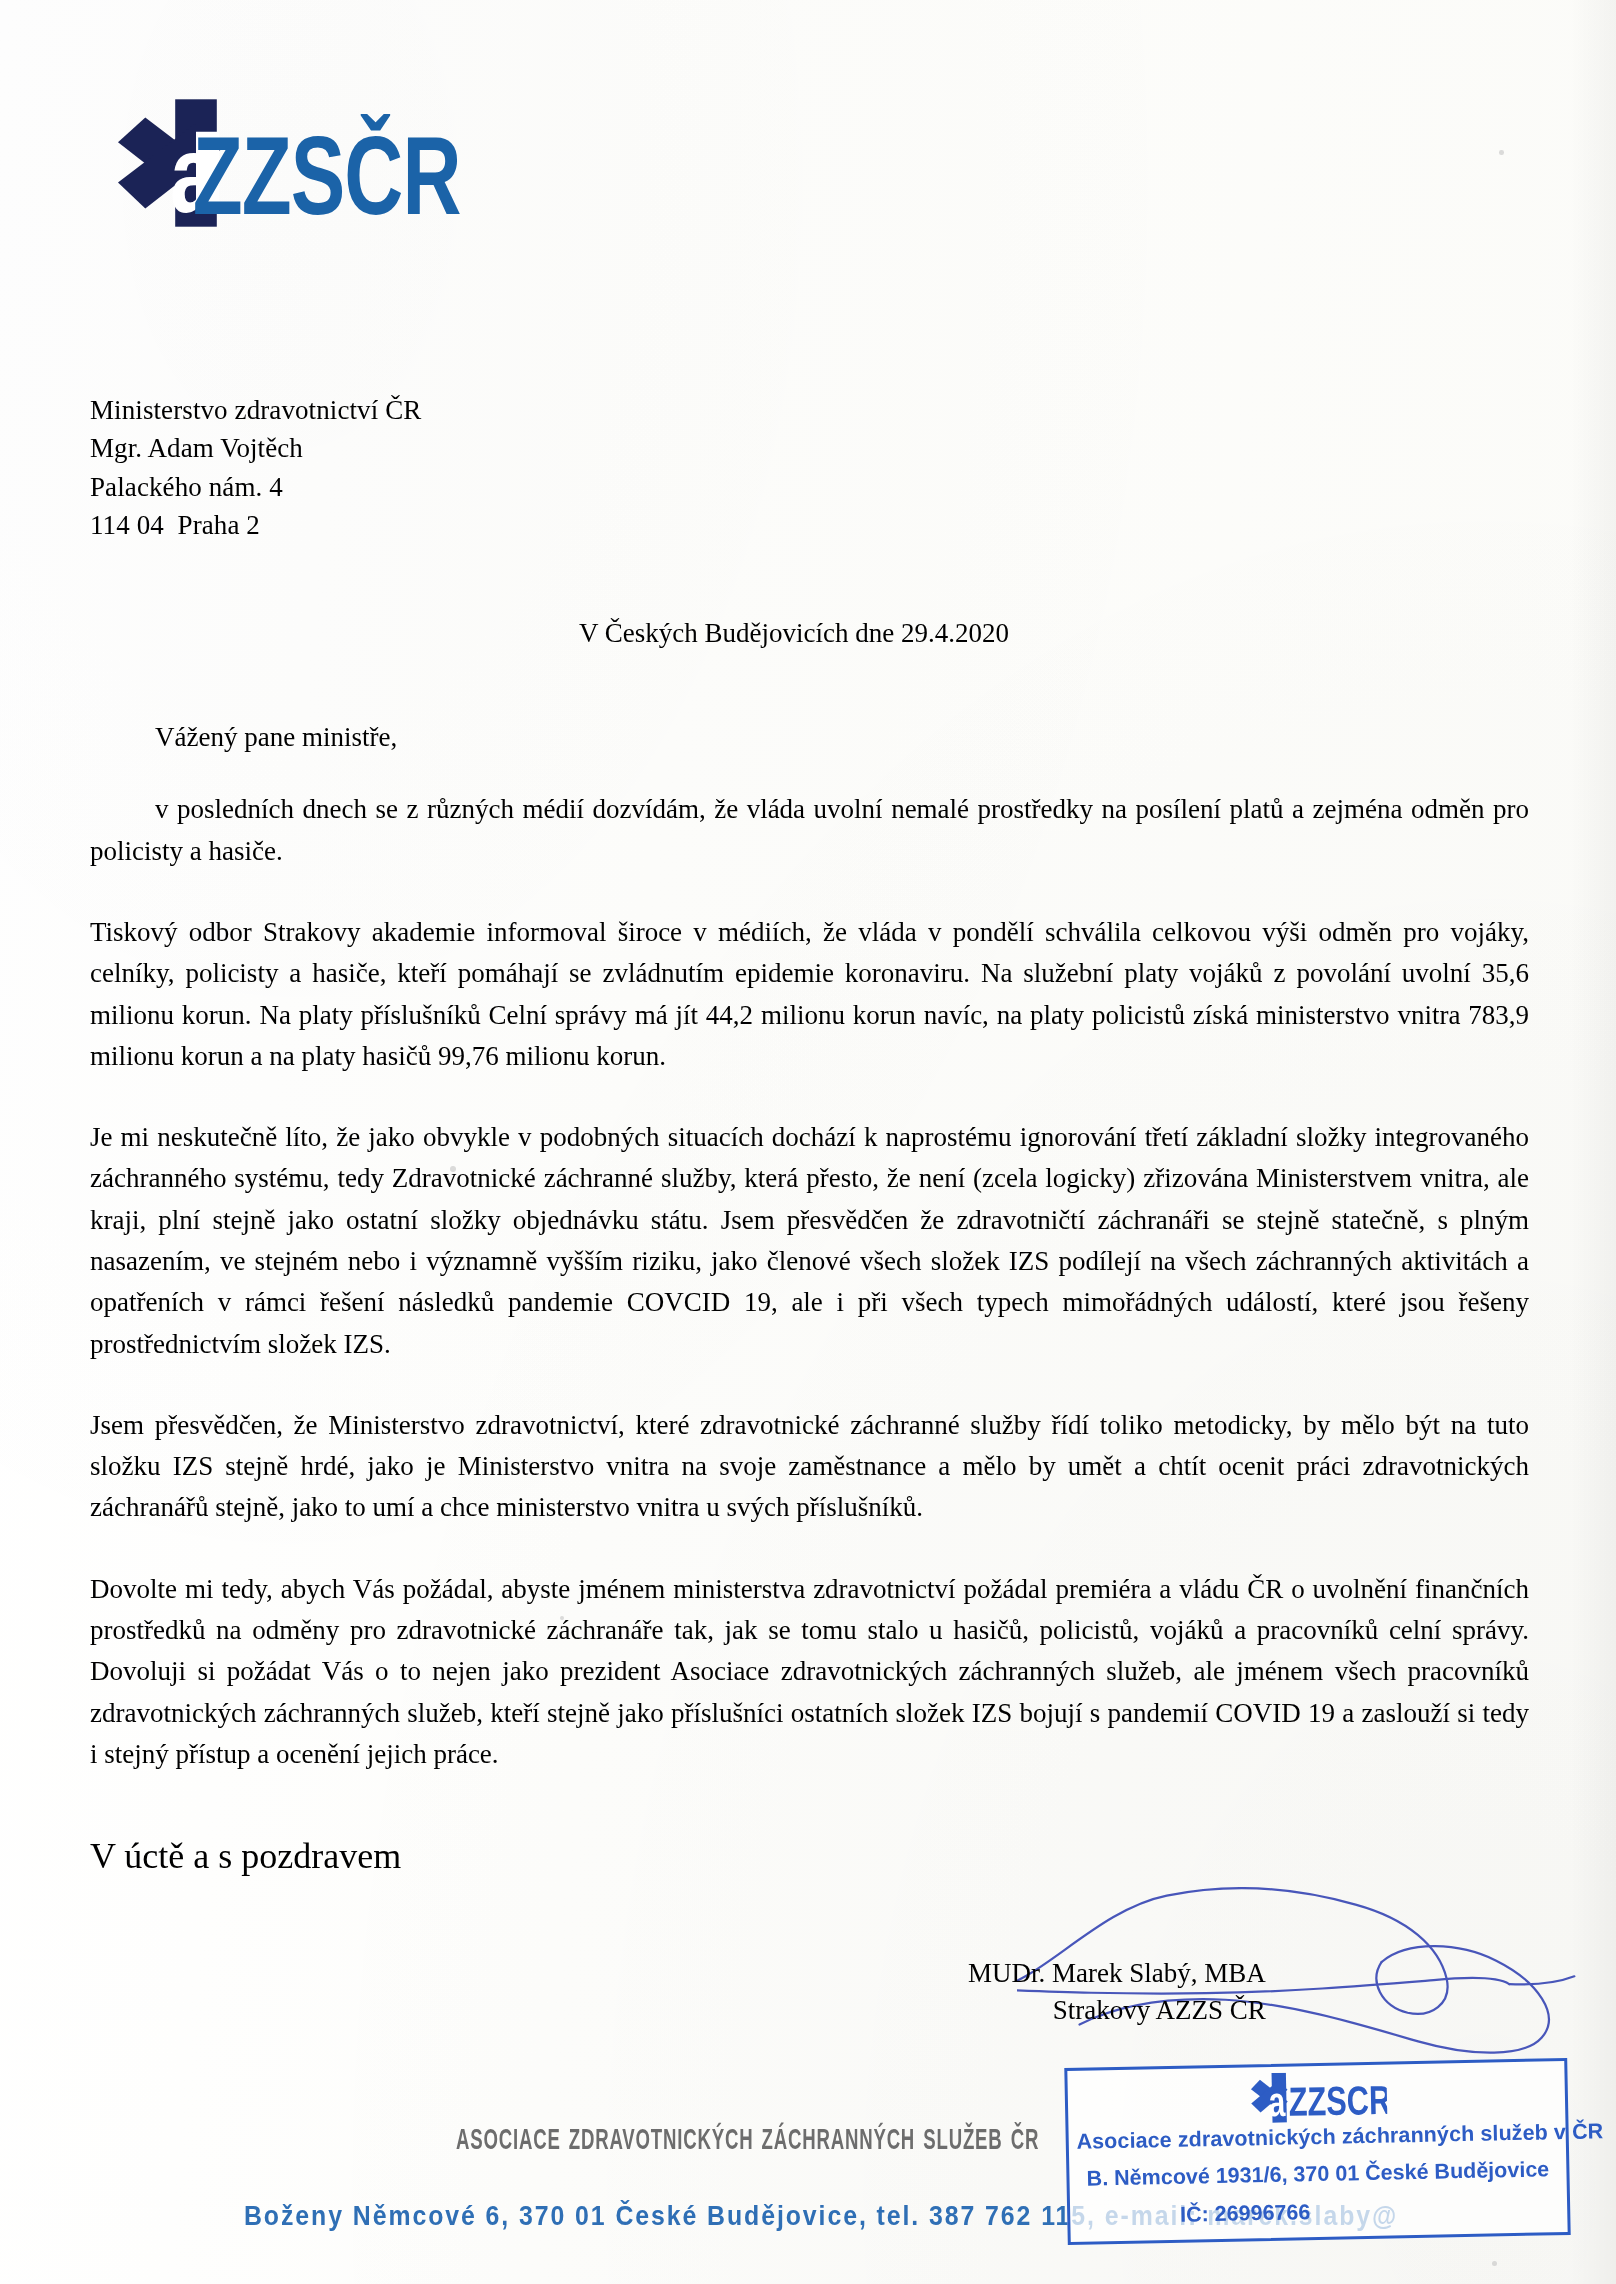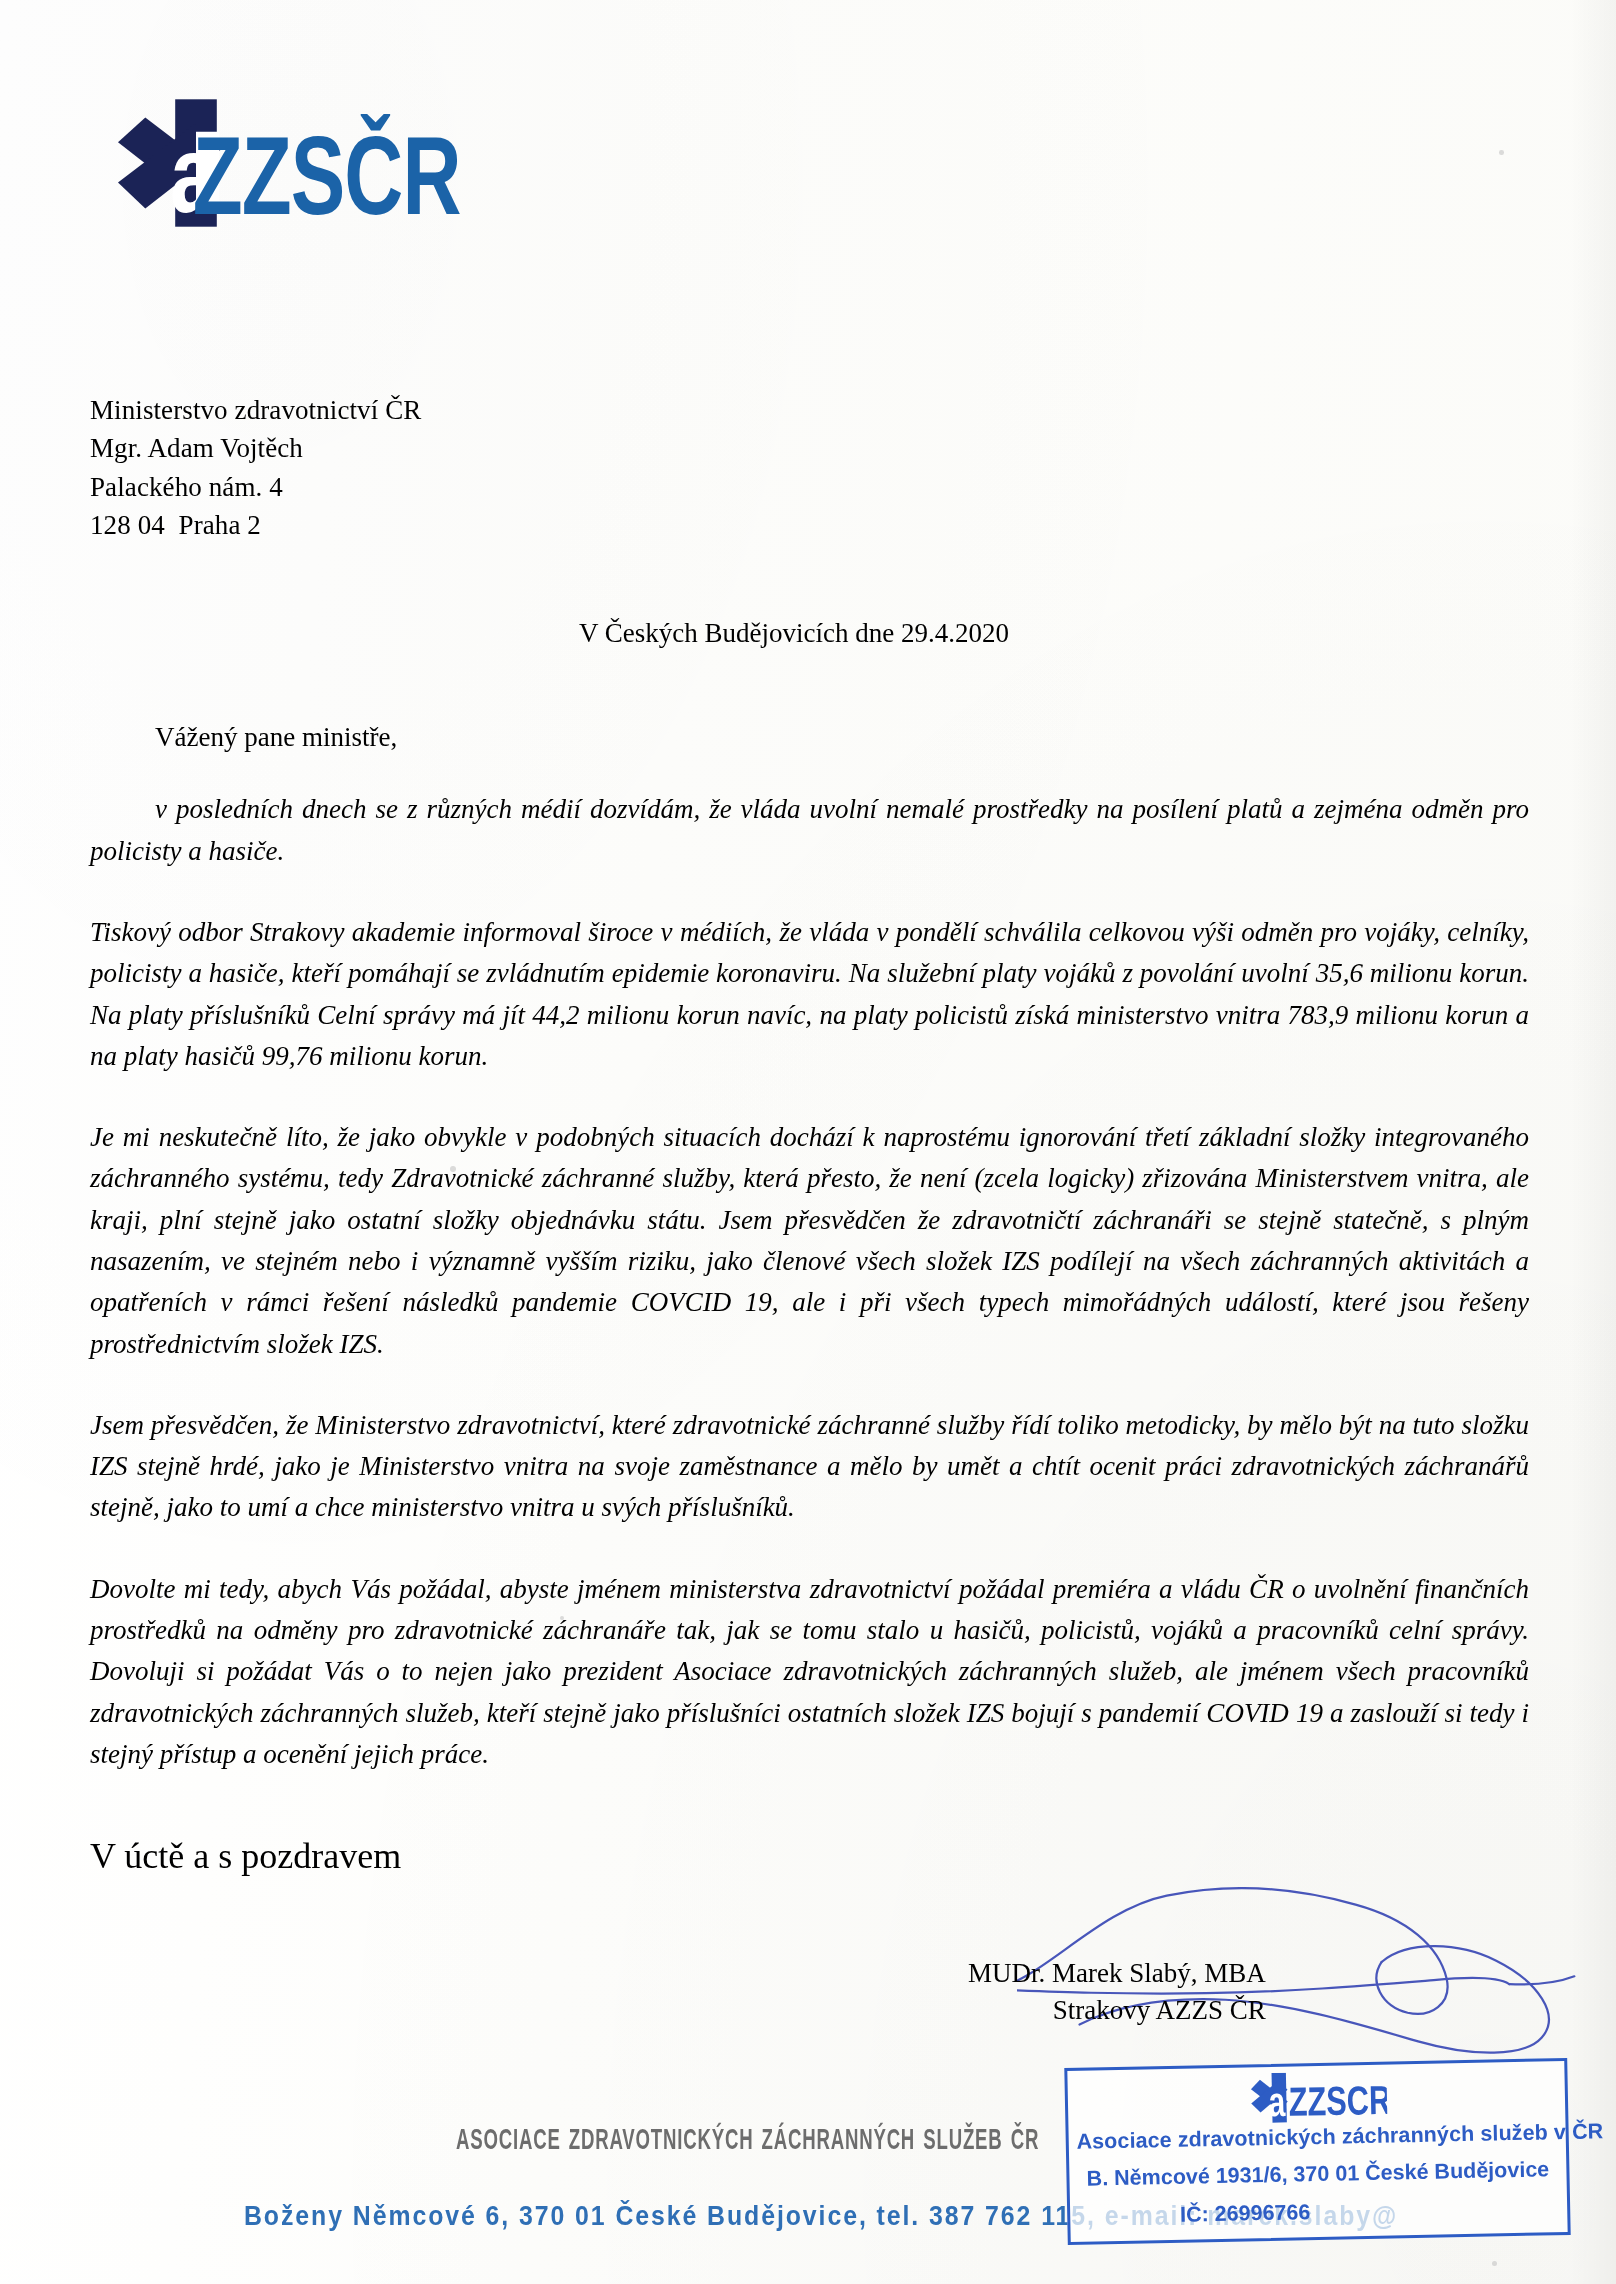--- a/index.html
+++ b/index.html
@@ -73,21 +73,20 @@
     font-size: 27px;
     padding-left: 65px;
   }
 
   p.body {
     font-size: 27px;
     line-height: 1.53;
     text-align: justify;
     margin: 30px 0 0 0;
     hyphens: none;
-    font-style: italic;
   }
   p.body.first-para { text-indent: 65px; margin-top: 36px; }
   p.gap-lg { margin-top: 40px; }
 
   .closing {
     margin-top: 60px;
     font-size: 36px;
     font-family: Liberation Serif, serif;
   }
 
@@ -223,21 +222,21 @@
       <text x="196" y="178" font-family="Liberation Sans, sans-serif" font-size="170" font-weight="700" fill="#1b63a8" letter-spacing="-2" transform="scale(0.74,1)" style="transform-origin:0 0">ZZSČR</text>
     </svg>
   </div>
 
   <div class="letter">
 
     <div class="addr-block">
       <div class="addr-line">Ministerstvo zdravotnictví ČR</div>
       <div class="addr-line">Mgr. Adam Vojtěch</div>
       <div class="addr-line">Palackého nám. 4</div>
-      <div class="addr-line">128 04  Praha 2</div>
+      <div class="addr-line">114 04  Praha 2</div>
     </div>
 
     <div class="dateline">V Českých Budějovicích dne 29.4.2020</div>
 
     <div class="salutation">Vážený pane ministře,</div>
 
     <p class="body first-para">v posledních dnech se z různých médií dozvídám, že vláda uvolní nemalé prostředky na posílení platů a zejména odměn pro policisty a hasiče.</p>
     <p class="body gap-lg">Tiskový odbor Strakovy akademie informoval široce v médiích, že vláda v pondělí schválila celkovou výši odměn pro vojáky, celníky, policisty a hasiče, kteří pomáhají se zvládnutím epidemie koronaviru. Na služební platy vojáků z povolání uvolní 35,6 milionu korun. Na platy příslušníků Celní správy má jít 44,2 milionu korun navíc, na platy policistů získá ministerstvo vnitra 783,9 milionu korun a na platy hasičů 99,76 milionu korun.</p>
     <p class="body gap-lg">Je mi neskutečně líto, že jako obvykle v podobných situacích dochází k naprostému ignorování třetí základní složky integrovaného záchranného systému, tedy Zdravotnické záchranné služby, která přesto, že není (zcela logicky) zřizována Ministerstvem vnitra, ale kraji, plní stejně jako ostatní složky objednávku státu. Jsem přesvědčen že zdravotničtí záchranáři se stejně statečně, s plným nasazením, ve stejném nebo i významně vyšším riziku, jako členové všech složek IZS podílejí na všech záchranných aktivitách a opatřeních v rámci řešení následků pandemie COVCID 19, ale i při všech typech mimořádných událostí, které jsou řešeny prostřednictvím složek IZS.</p>
     <p class="body gap-lg">Jsem přesvědčen, že Ministerstvo zdravotnictví, které zdravotnické záchranné služby řídí toliko metodicky, by mělo být na tuto složku IZS stejně hrdé, jako je Ministerstvo vnitra na svoje zaměstnance a mělo by umět a chtít ocenit práci zdravotnických záchranářů stejně, jako to umí a chce ministerstvo vnitra u svých příslušníků.</p>

